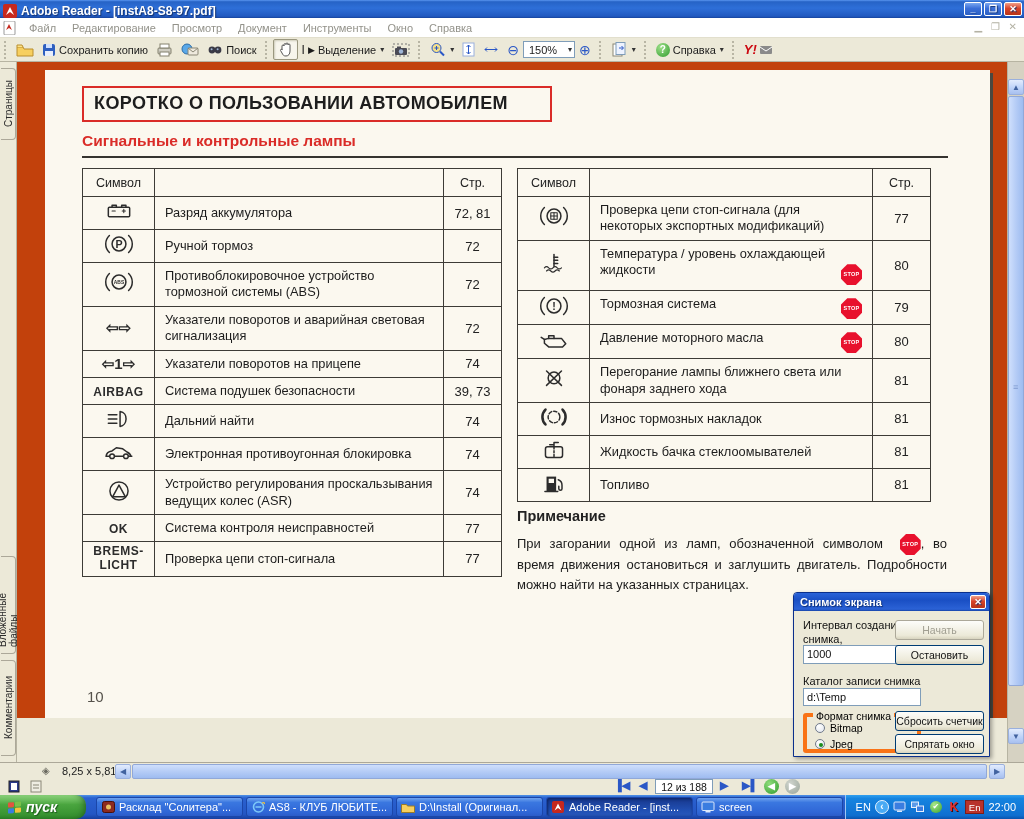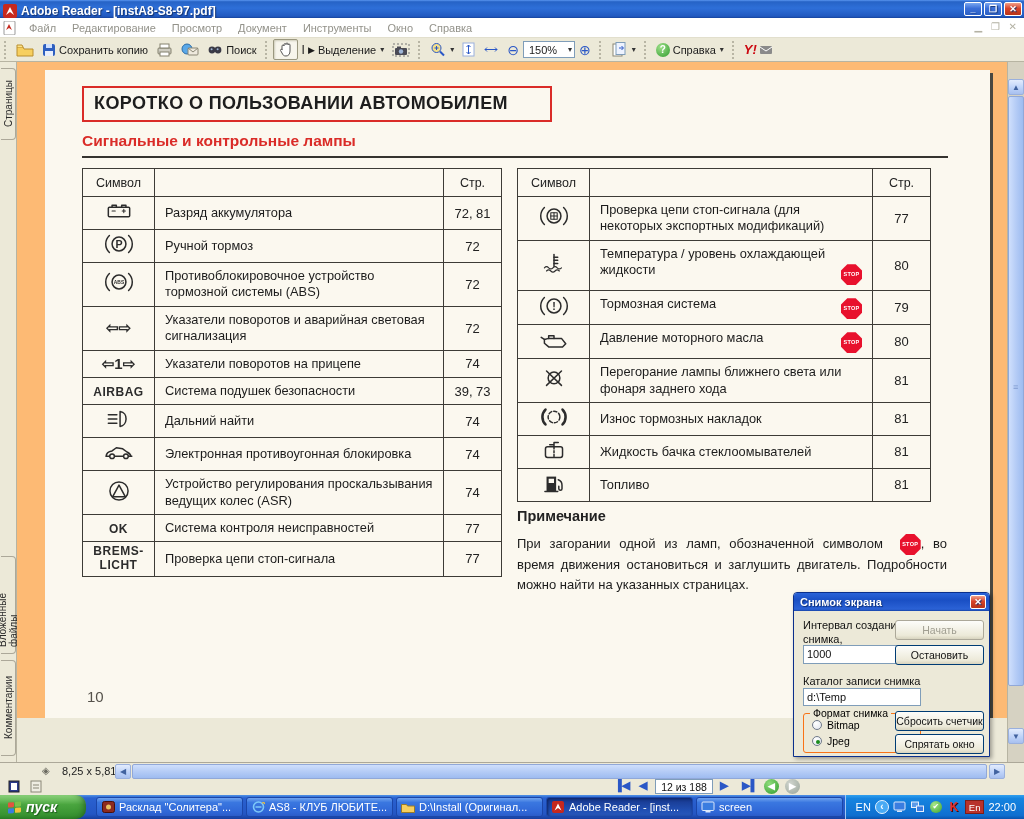--- a/index.html
+++ b/index.html
@@ -35,21 +35,21 @@
   .bluesym { color:#2a57c6; font-size:14px; line-height:14px; }
   .yred { color:#cc0a12; font-weight:bold; font-size:13px; font-style:italic; letter-spacing:0; }
 
   
   #side-strip { position:absolute; left:0; top:62px; width:17px; height:700px; background:#ece9d8; border-right:1px solid #b7b4a2; }
   .side-tab { position:absolute; left:1px; width:15px; background:#ece9d8; border:1px solid #aca899; border-right:none;
     border-radius:4px 0 0 4px; writing-mode:vertical-rl; transform:rotate(180deg); font-size:10px; color:#2b2b2b;
     display:flex; align-items:center; justify-content:center; padding:6px 0; }
 
   
-  #doc-area { position:absolute; left:17px; top:62px; width:990px; height:656px; background:#fdba74; overflow:hidden; }
+  #doc-area { position:absolute; left:17px; top:62px; width:990px; height:656px; background:#c2410c; overflow:hidden; }
   #pdf-page { position:absolute; left:28px; top:8px; width:945px; height:666px; background:#fbf8ef;
     box-shadow:3px 3px 0 #4a4840; }
   #next-page { position:absolute; left:28px; top:686px; width:945px; height:16px; background:#fdfcf7; }
   #next-page .reddots { position:absolute; left:55px; top:9px; width:830px; border-top:2px dotted #e2736d; }
 
   #doc-heading-box { position:absolute; left:37px; top:16px; width:470px; border:2px solid #da2c28; padding:5px 10px 6px; }
   #doc-heading { font-size:18px; font-weight:bold; color:#1e1e1e; letter-spacing:.4px; white-space:nowrap; }
   #doc-subheading { position:absolute; left:37px; top:62px; font-size:15.5px; font-weight:bold; color:#da2c28; }
   #doc-rule { position:absolute; left:37px; top:86px; width:866px; border-top:2.5px solid #35332f; }
 
@@ -119,21 +119,21 @@
   #dlg-close { margin-left:auto; width:16px; height:14px; border:1px solid #fff; border-radius:2px;
     background:linear-gradient(180deg,#f0a08a,#d8442a 45%,#b83318); color:#fff; font-size:9px; font-weight:bold;
     text-align:center; line-height:12px; }
   .dlg-label { position:absolute; left:9px; color:#111; line-height:1.25; }
   .xp-btn { position:absolute; left:101px; width:89px; height:20px; background:linear-gradient(180deg,#fdfdfa,#ece9d8 80%,#d8d4bf);
     border:1px solid #003c74; border-radius:3px; font-size:10.5px; color:#111; text-align:center; line-height:18px; }
   .xp-btn.disabled { color:#a09e91; border-color:#aca899; }
   .xp-input { position:absolute; background:#fff; border:1px solid #7f9db9; font-size:11px; padding:2px 3px; color:#111; }
   #dlg-spin { position:absolute; left:93px; top:2px; width:14px; height:14px; border:1px solid #9ab0dd; border-radius:1px;
     background:linear-gradient(180deg,#e3ecfd,#a8c0ef); font-size:5px; color:#41629f; text-align:center; line-height:6px; }
-  #dlg-group { position:absolute; left:9px; top:120px; width:118px; height:40px; border:1px solid #f97316; border-radius:3px; }
+  #dlg-group { position:absolute; left:9px; top:120px; width:118px; height:40px; border:4px solid #f97316; border-radius:3px; }
   #dlg-group-label { position:absolute; left:6px; top:-7px; background:#ece9d8; padding:0 3px; font-size:10.5px; }
   .radio { position:absolute; left:8px; width:10px; height:10px; border-radius:50%; border:1px solid #707a8a;
     background:radial-gradient(circle at 35% 30%,#fff,#dfe4ec); }
   .radio.sel::after { content:""; position:absolute; left:2.5px; top:2.5px; width:4px; height:4px; border-radius:50%; background:#1c8c1c; }
   .radio-lab { position:absolute; left:23px; font-size:10.5px; }
 
   
   #taskbar { position:absolute; left:0; top:795px; width:1024px; height:24px;
     background:linear-gradient(180deg,#5193e6 0%,#2a61d0 12%,#2456c4 80%,#173f9e 100%); display:flex; align-items:center; }
   #start-btn { width:86px; height:24px; border-radius:0 10px 10px 0;

